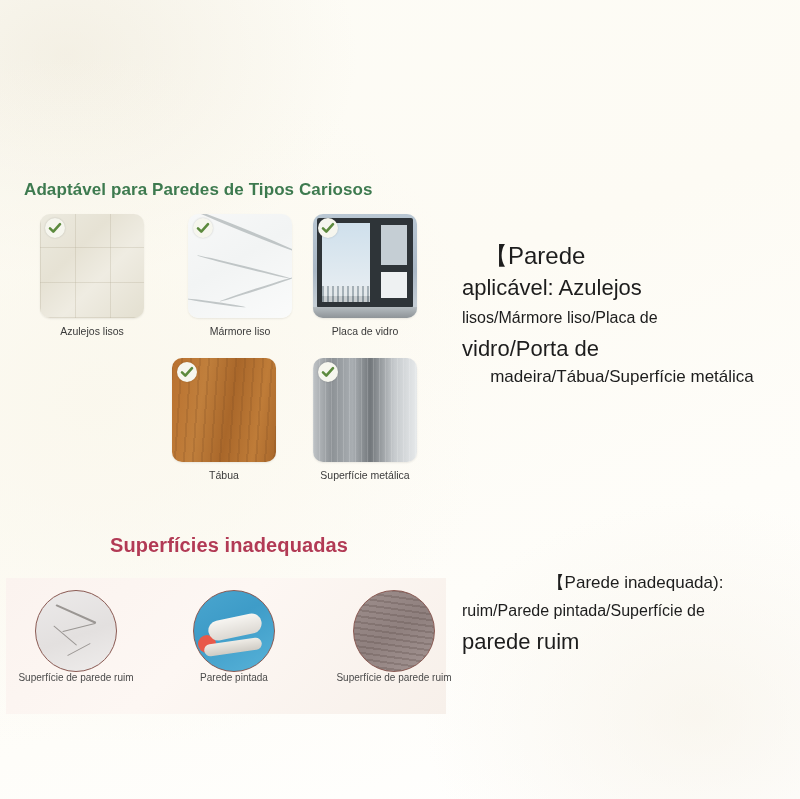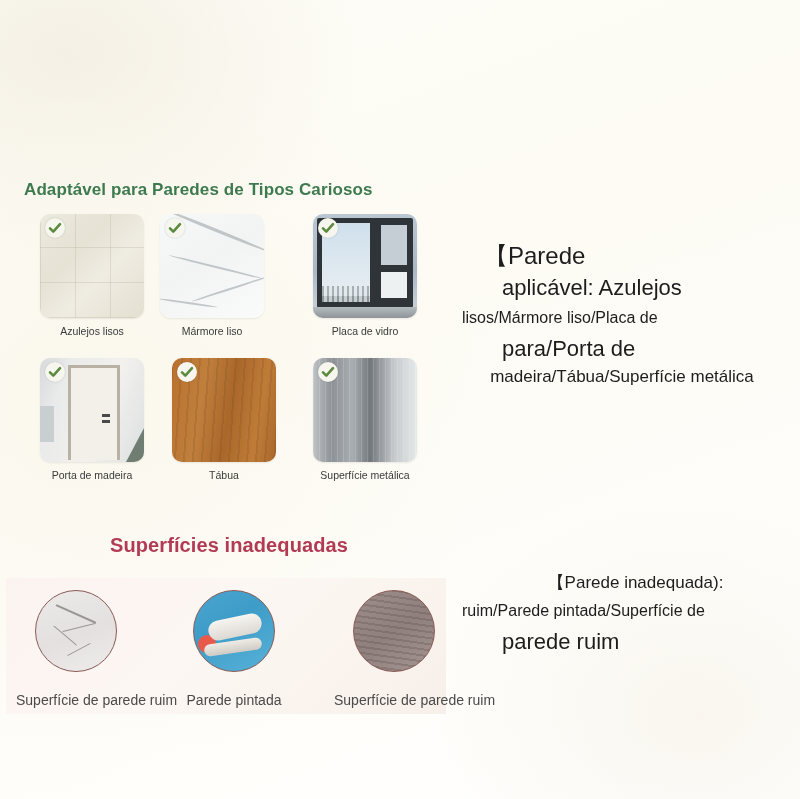--- a/index.html
+++ b/index.html
@@ -166,22 +166,22 @@
   .circle {
     width: 80px;
     height: 80px;
     margin: 0 auto;
     border-radius: 50%;
     border: 1.5px solid #8a5a53;
     overflow: hidden;
     position: relative;
   }
   .bad-caption {
-    margin-top: 20px;
-    font-size: 14px;
+    margin-top: 0;
+    font-size: 10px;
     color: #4a4a4a;
     white-space: nowrap;
   }
   .circ-crack { background: linear-gradient(160deg,#eceaea 0%,#e3e0df 55%,#efedec 100%); }
   .circ-crack .ln { position:absolute; background:#9a9693; border-radius:2px; }
   .circ-paint { background: linear-gradient(150deg,#4aa6cf 0%,#3e9cc8 40%,#57b2d8 100%); }
   .circ-paint .tube { position:absolute; left:14px; top:26px; width:54px; height:20px;
                       background: linear-gradient(180deg,#f7f5f1,#dcd8d2); border-radius:11px; transform:rotate(-12deg); }
   .circ-paint .tube2 { position:absolute; left:10px; top:50px; width:58px; height:12px;
                       background: linear-gradient(180deg,#efece6,#cfcbc4); border-radius:6px; transform:rotate(-8deg); }
@@ -192,21 +192,21 @@
       linear-gradient(150deg,#9d8e8c 0%,#8f807e 50%,#a49593 100%);
   }
 
   
   .side-text {
     position: absolute;
     color: #1d1d1d;
   }
   .side-top { left: 462px; top: 239px; width: 320px; }
   .side-bot { left: 462px; top: 570px; width: 325px; }
-  .ln-xl { font-size: 22px; line-height: 31px; margin-left: 40px; }
+  .ln-xl { font-size: 22px; line-height: 31px; }
   .ln-lg { font-size: 16px; line-height: 30px; }
   .ln-md { font-size: 17px; line-height: 26px; text-align: center; }
   .ln-xxl { font-size: 24px; line-height: 33px; }
   .indent { padding-left: 22px; }
 </style>
 </head>
 <body>
 
 <div class="page">
 
@@ -224,21 +224,21 @@
         <div class="thumb tex-tile">
           <span class="badge-check">
             <svg viewBox="0 0 20 20">
                 <path d="M5 10.4 L8.3 13.6 L15 6.2" fill="none" stroke="#5c8a3e" stroke-width="2.6" stroke-linecap="round" stroke-linejoin="round"></path>
               </svg>
           </span>
         </div>
         <div class="thumb-caption">Azulejos lisos</div>
       </div>
 
-      <div class="ok-cell" style="left:160px">
+      <div class="ok-cell" style="left:188px">
         <div class="thumb tex-marble">
           <i class="vein" style="left:-6px; top:14px; width:120px; height:3px; transform:rotate(22deg);"></i>
           <i class="vein" style="left:8px; top:52px; width:96px; height:2px; transform:rotate(14deg);"></i>
           <i class="vein" style="left:30px; top:74px; width:80px; height:2px; transform:rotate(-18deg);"></i>
           <i class="vein" style="left:-2px; top:88px; width:60px; height:2px; transform:rotate(8deg);"></i>
           <span class="badge-check">
             <svg viewBox="0 0 20 20">
                 <path d="M5 10.4 L8.3 13.6 L15 6.2" fill="none" stroke="#5c8a3e" stroke-width="2.6" stroke-linecap="round" stroke-linejoin="round"></path>
               </svg>
           </span>
@@ -260,35 +260,20 @@
               </svg>
           </span>
         </div>
         <div class="thumb-caption">Placa de vidro</div>
       </div>
 
     </div>
 
     <div class="ok-row">
 
-      <div class="ok-cell" style="left:40px">
-        <div class="thumb tex-door">
-          <i class="d-side"></i>
-          <i class="d-panel"></i>
-          <i class="d-knob"></i>
-          <i class="d-knob2"></i>
-          <i class="d-green"></i>
-          <span class="badge-check">
-            <svg viewBox="0 0 20 20">
-                <path d="M5 10.4 L8.3 13.6 L15 6.2" fill="none" stroke="#5c8a3e" stroke-width="2.6" stroke-linecap="round" stroke-linejoin="round"></path>
-              </svg>
-          </span>
-        </div>
-        <div class="thumb-caption">Porta de madeira</div>
-      </div>
 
       <div class="ok-cell" style="left:172px">
         <div class="thumb tex-wood">
           <span class="badge-check">
             <svg viewBox="0 0 20 20">
                 <path d="M5 10.4 L8.3 13.6 L15 6.2" fill="none" stroke="#5c8a3e" stroke-width="2.6" stroke-linecap="round" stroke-linejoin="round"></path>
               </svg>
           </span>
         </div>
         <div class="thumb-caption">Tábua</div>
@@ -335,21 +320,21 @@
       <div class="circle circ-rough"></div>
       <div class="bad-caption">Superfície de parede ruim</div>
     </div>
 
   </div>
 
   <div class="side-text side-top">
     <div class="ln-xxl indent">【Parede</div>
     <div class="ln-xl">aplicável: Azulejos</div>
     <div class="ln-lg">lisos/Mármore liso/Placa de</div>
-    <div class="ln-xl">para/Porta de</div>
+    <div class="ln-xl">vidro/Porta de</div>
     <div class="ln-md">madeira/Tábua/Superfície metálica</div>
   </div>
 
   <div class="side-text side-bot">
     <div class="ln-md indent">【Parede inadequada):</div>
     <div class="ln-lg">ruim/Parede pintada/Superfície de</div>
     <div class="ln-xl">parede ruim</div>
   </div>
 
 </div>

